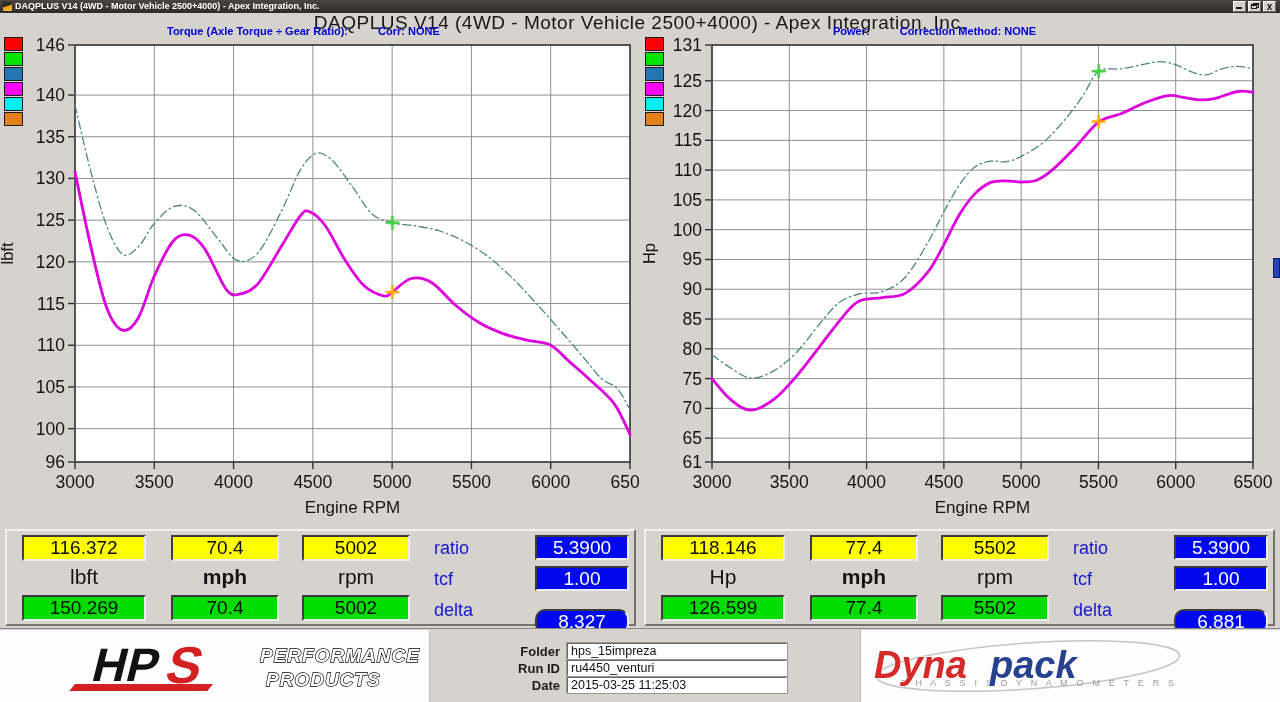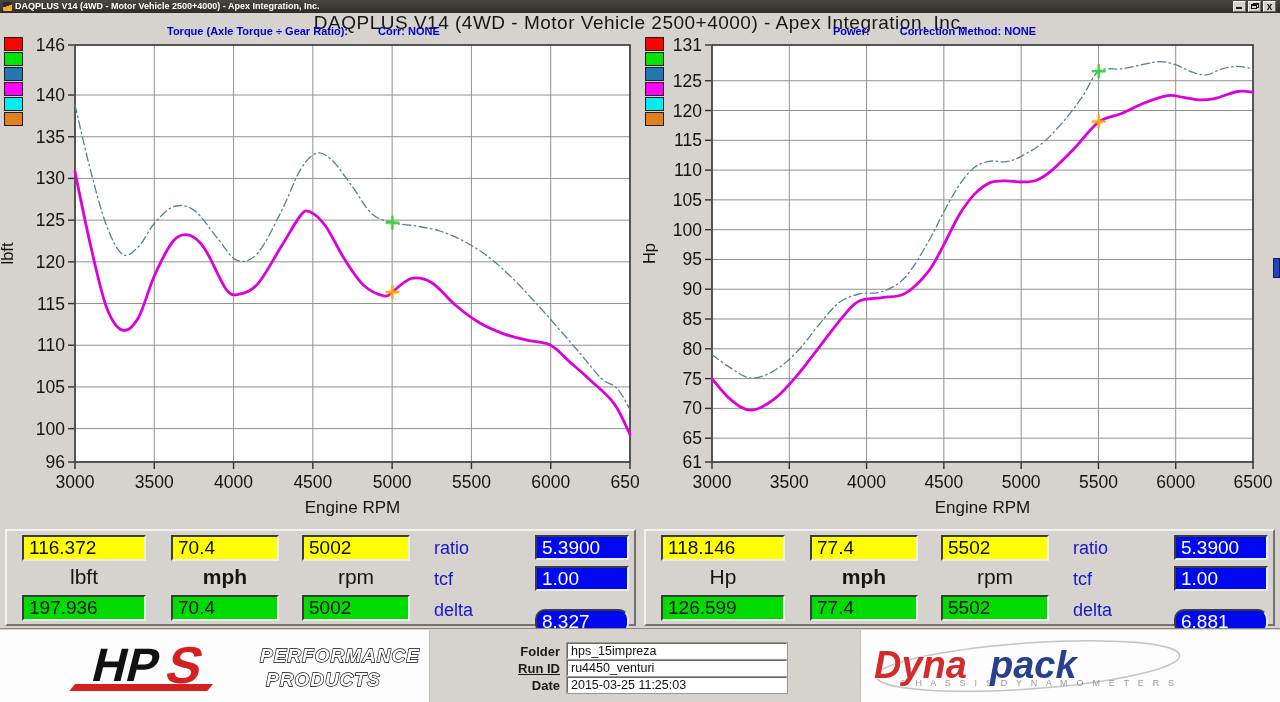--- a/index.html
+++ b/index.html
@@ -38,21 +38,21 @@
 
   .edge-widget { position:absolute; left:1273px; top:258px; width:7px; height:20px;
     background:#2343b8; border:1px solid #0c1d66; }
 
   
   .panel { position:absolute; top:529px; width:631px; height:97px; background:#d6d3ce;
     border:2px solid; border-color:#f4f2ee #76736e #76736e #f4f2ee; }
   #panel-torque { left:5px; }
   #panel-power  { left:644px; }
   .vbox { position:absolute; height:26px; border:2px solid; border-color:#3c3c3c #ececec #ececec #3c3c3c;
-    font-size:19px; line-height:22px; text-align:left; padding:0 5px; color:#0d0d0d; }
+    font-size:19px; line-height:22px; text-align:center; padding:0 5px; color:#0d0d0d; }
   .vbox.yellow { background:#ffff00; }
   .vbox.green  { background:#00dc00; }
   .vbox.blue   { background:#0008f0; color:#ffffff; height:25px; }
   .v-a1 { left:15px;  top:4px;  width:124px; }
   .v-a2 { left:164px; top:4px;  width:108px; }
   .v-a3 { left:295px; top:4px;  width:108px; }
   .v-b1 { left:15px;  top:64px; width:124px; }
   .v-b2 { left:164px; top:64px; width:108px; }
   .v-b3 { left:295px; top:64px; width:108px; }
   .unit-label { position:absolute; top:34px; width:124px; text-align:center; font-size:21px; color:#141414; }
@@ -67,21 +67,21 @@
   .footer { position:absolute; left:0; top:628px; width:1280px; height:74px; background:#d6d3ce;
     border-top:1px solid #8a8782; }
   .footer-strip { position:absolute; top:1px; height:73px; background:#fdfdfd; }
   .strip-left  { left:0; width:430px; border-right:1px solid #c2bfba; }
   .strip-right { left:860px; width:420px; border-left:1px solid #c2bfba; }
   .logo-svg { position:absolute; }
   #hps-logo { left:58px; top:11px; }
   #dynapack-logo { left:868px; top:9px; }
   .field-label { position:absolute; left:462px; width:98px; text-align:right;
     font-size:13px; font-weight:bold; color:#1a1a1a; }
-  .f-l1 { top:15px; } .f-l2 { top:32px;text-decoration:underline; } .f-l3 { top:49px; }
+  .f-l1 { top:15px; } .f-l2 { top:32px; } .f-l3 { top:49px; }
   .field-box { position:absolute; left:567px; width:220px; height:16px; background:#fff;
     border:1px solid; border-color:#6b6863 #fdfdfd #fdfdfd #6b6863; outline:1px solid #9b9893;
     font-size:12.5px; color:#111; padding:0 3px; line-height:14px; white-space:nowrap; overflow:hidden; }
   .f-b1 { top:14px; } .f-b2 { top:31px; } .f-b3 { top:48px; }
 </style>
 </head>
 <body>
 
 <div class="screen">
 
@@ -293,21 +293,21 @@
 
   <div class="edge-widget"></div>
 
   <div class="panel" id="panel-torque">
     <div class="vbox yellow v-a1">116.372</div>
     <div class="vbox yellow v-a2">70.4</div>
     <div class="vbox yellow v-a3">5002</div>
     <div class="unit-label u-1">lbft</div>
     <div class="unit-label u-2">mph</div>
     <div class="unit-label u-3">rpm</div>
-    <div class="vbox green v-b1">197.936</div>
+    <div class="vbox green v-b1">150.269</div>
     <div class="vbox green v-b2">70.4</div>
     <div class="vbox green v-b3">5002</div>
     <div class="calc-label c-1">ratio</div>
     <div class="calc-label c-2">tcf</div>
     <div class="calc-label c-3">delta</div>
     <div class="vbox blue v-r1">5.3900</div>
     <div class="vbox blue v-r2">1.00</div>
     <div class="vbox blue v-r3">8.327</div>
   </div>
 

